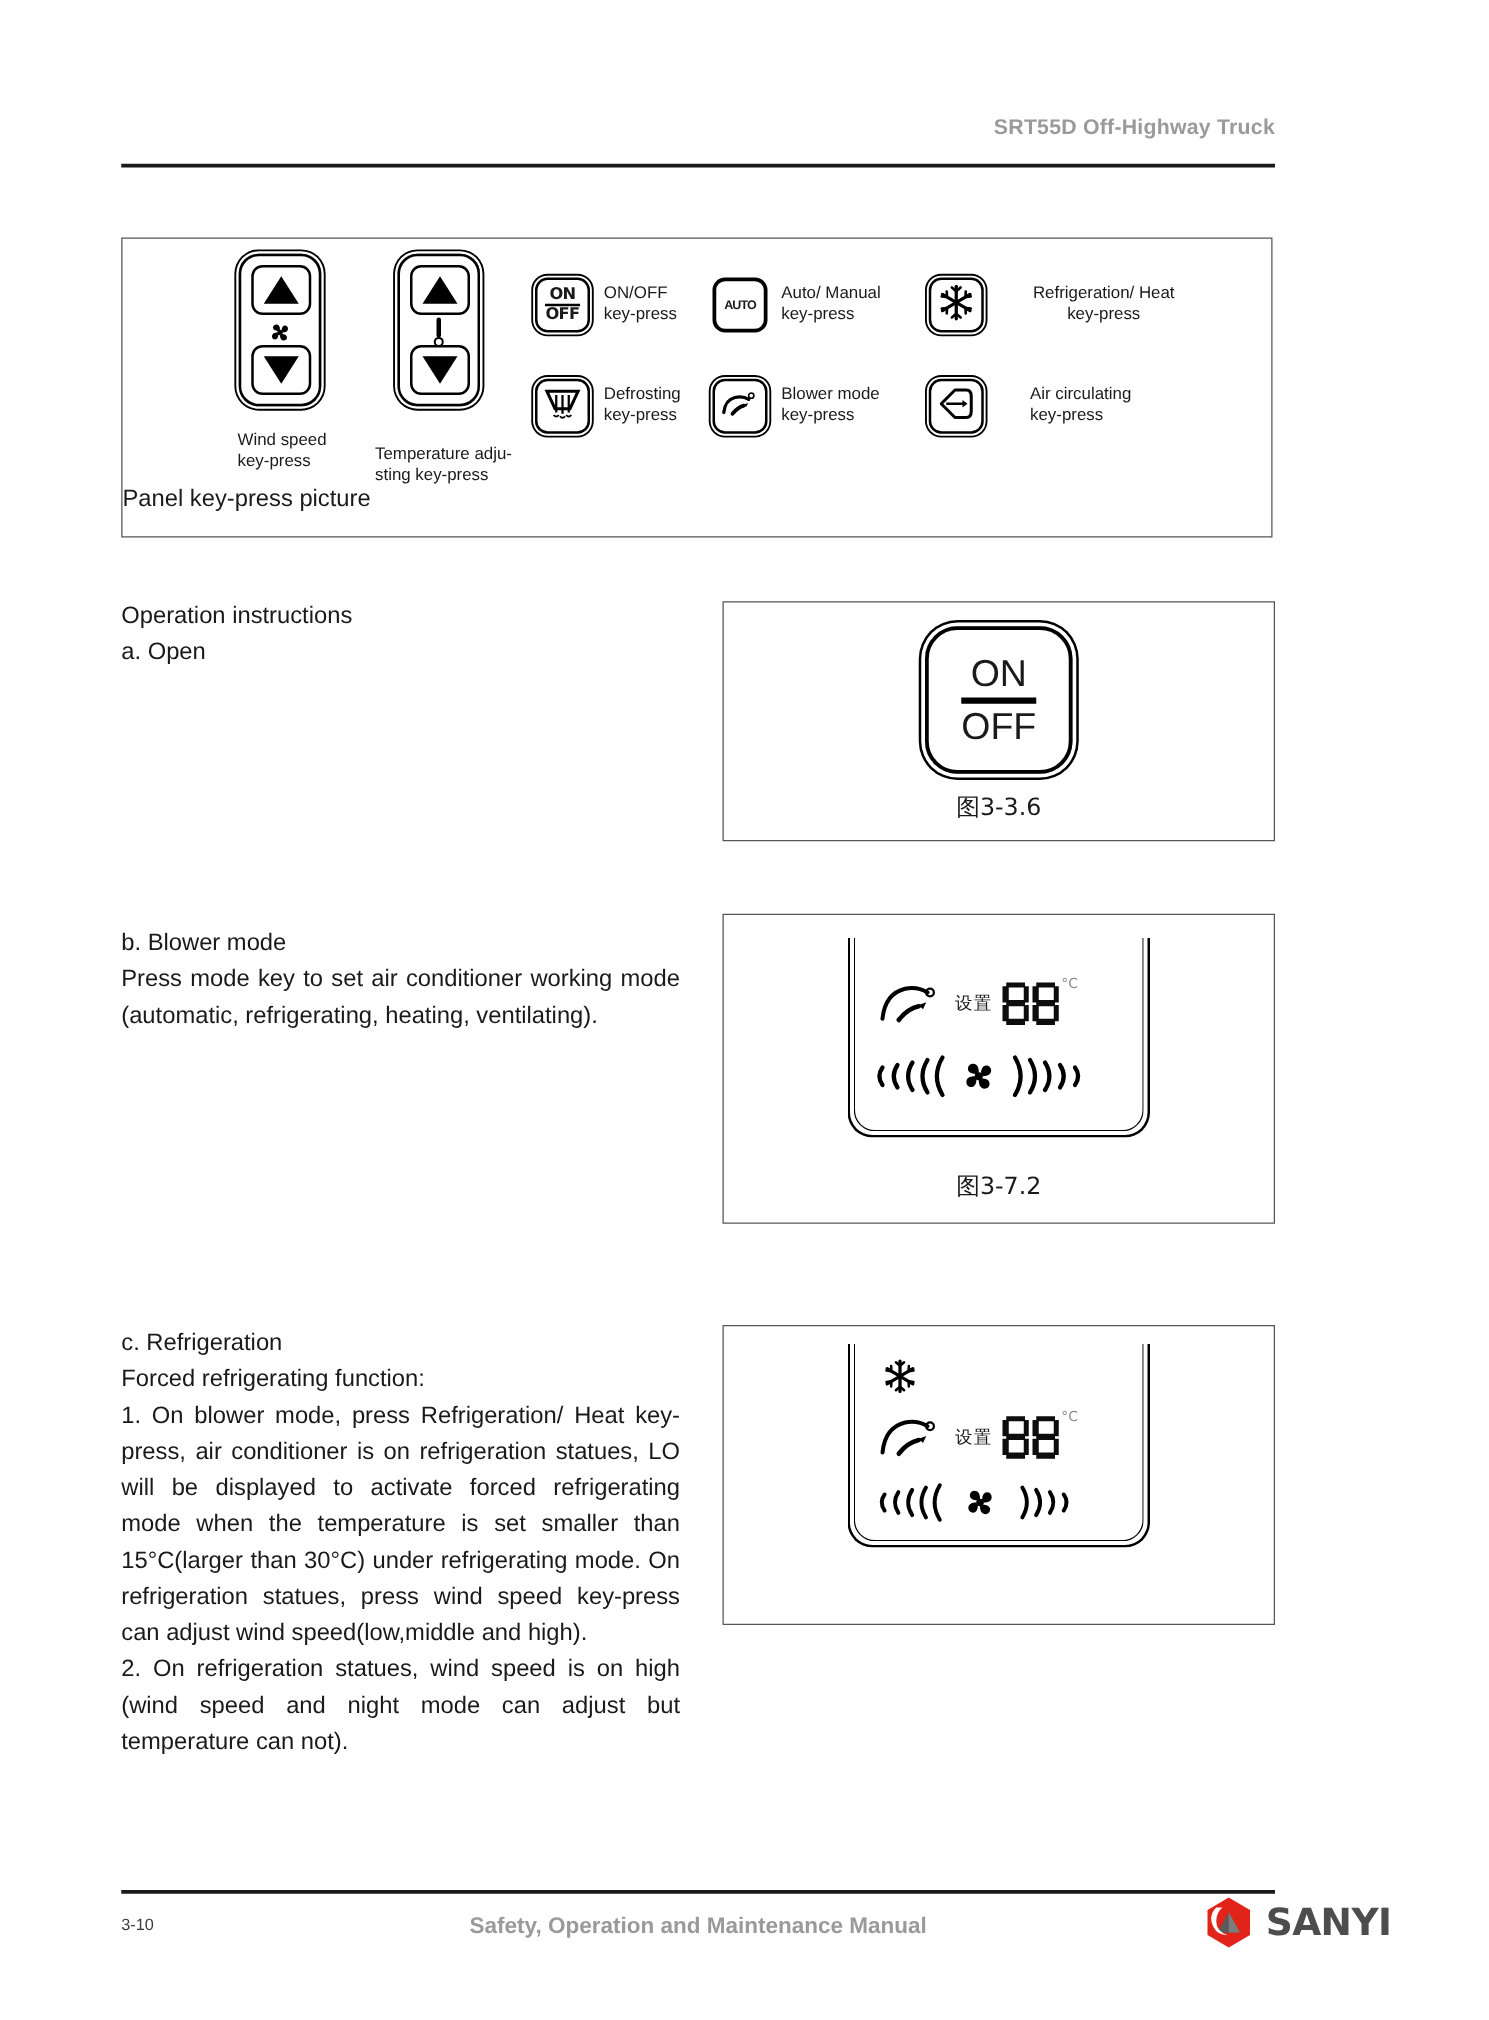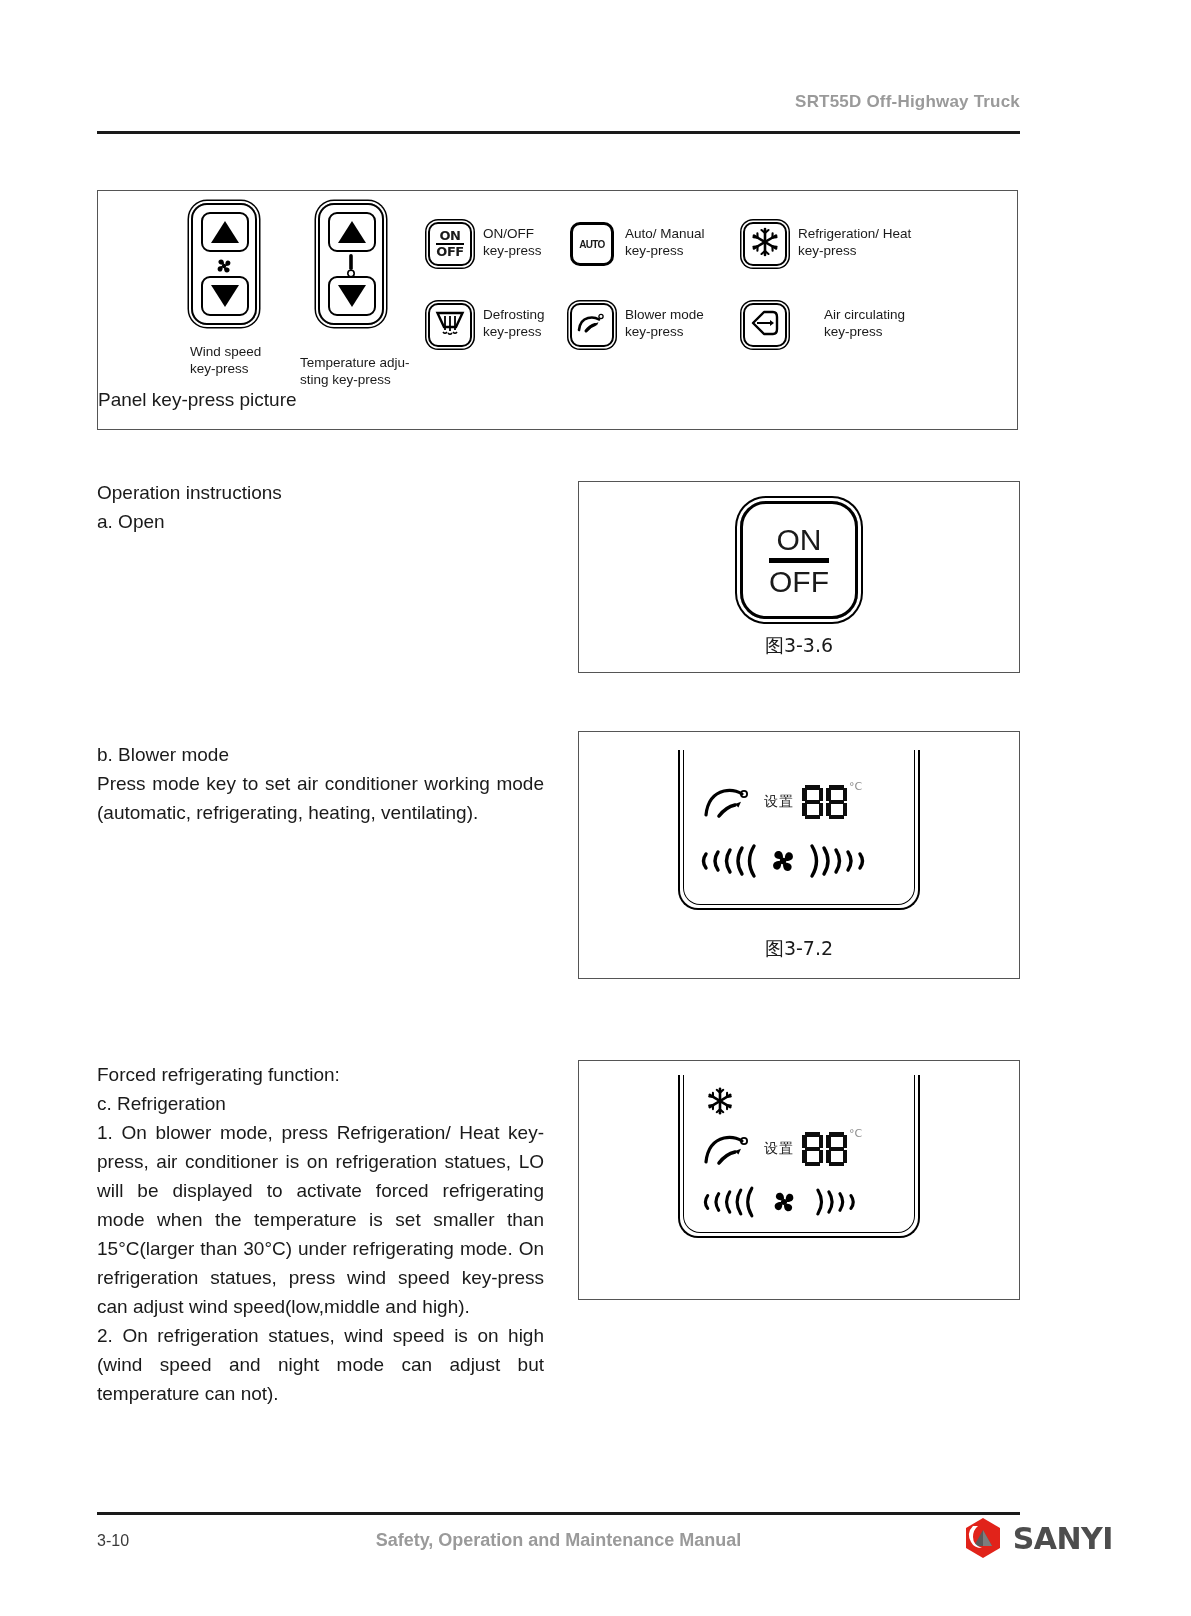--- a/index.html
+++ b/index.html
@@ -273,21 +273,21 @@
     left: 97px;
     top: 1512px;
     width: 923px;
     height: 3px;
     background: #1a1a1a;
   }
   .footer-page {
     position: absolute;
     left: 97px;
     top: 1532px;
-    font-size: 16px;
+    font-size: 13px;
     color: #3a3a3a;
   }
   .footer-title {
     position: absolute;
     left: 97px;
     top: 1530px;
     width: 923px;
     text-align: center;
     font-size: 18px;
     font-weight: bold;
@@ -430,21 +430,21 @@
           <path d="M22.4 19.4 L26.6 19.9"></path>
             <path d="M22.4 19.4 L22.6 23.7"></path>
           <path d="M7.6 19.4 L3.4 19.9"></path>
             <path d="M7.6 19.4 L7.4 23.7"></path>
           <path d="M22.4 10.6 L26.6 10.1"></path>
             <path d="M22.4 10.6 L22.6 6.3"></path>
         </g>
       </svg>
     </span>
   </div>
-  <div class="key-label" style="left:700px; top:34px; width:170px;">
+  <div class="key-label" style="left:700px; top:34px; width:170px;text-align:center;">
     <span>Refrigeration/ Heat</span><br>
     <span>key-press</span>
   </div>
 
   <div class="sqkey" style="left:645px; top:112px;">
     <span>
       <svg width="30" height="28" viewBox="0 0 30 28" aria-hidden="true">
         <path d="M14 3 H23 q4 0 4 5 V20 q0 5 -4 5 H14 L3 14 Z" fill="none" stroke="#000" stroke-width="2.4" stroke-linejoin="round"></path>
         <path d="M7 14 H21" stroke="#000" stroke-width="2" fill="none"></path>
         <path d="M20 11 L24 14 L20 17 Z" fill="#000"></path>
@@ -463,22 +463,22 @@
   <p>Operation instructions</p>
   <p>a. Open</p>
 </div>
 
 <div class="text-col" style="top:740px;">
   <p>b. Blower mode</p>
   <p class="just">Press mode key to set air conditioner working mode (automatic, refrigerating, heating, ventilating).</p>
 </div>
 
 <div class="text-col" style="top:1060px;">
+  <p>c. Refrigeration</p>
   <p>Forced refrigerating function:</p>
-  <p>c. Refrigeration</p>
   <p class="just">1. On blower mode, press Refrigeration/ Heat key-press,  air conditioner is on refrigeration statues, LO will be displayed to activate forced refrigerating mode when the temperature is set smaller than 15°C(larger than 30°C) under refrigerating mode. On refrigeration statues, press wind speed key-press can adjust wind speed(low,middle and high).</p>
   <p class="just">2. On refrigeration statues, wind speed is on high (wind speed and night mode can adjust but temperature can not).</p>
 </div>
 
 <div class="fig-box" style="left:578px; top:481px; width:442px; height:192px;">
   <div style="margin-top:19px;">
     <div class="bigkey">
       <div class="stack">
         <span>ON</span>
         <span class="bar"></span>

